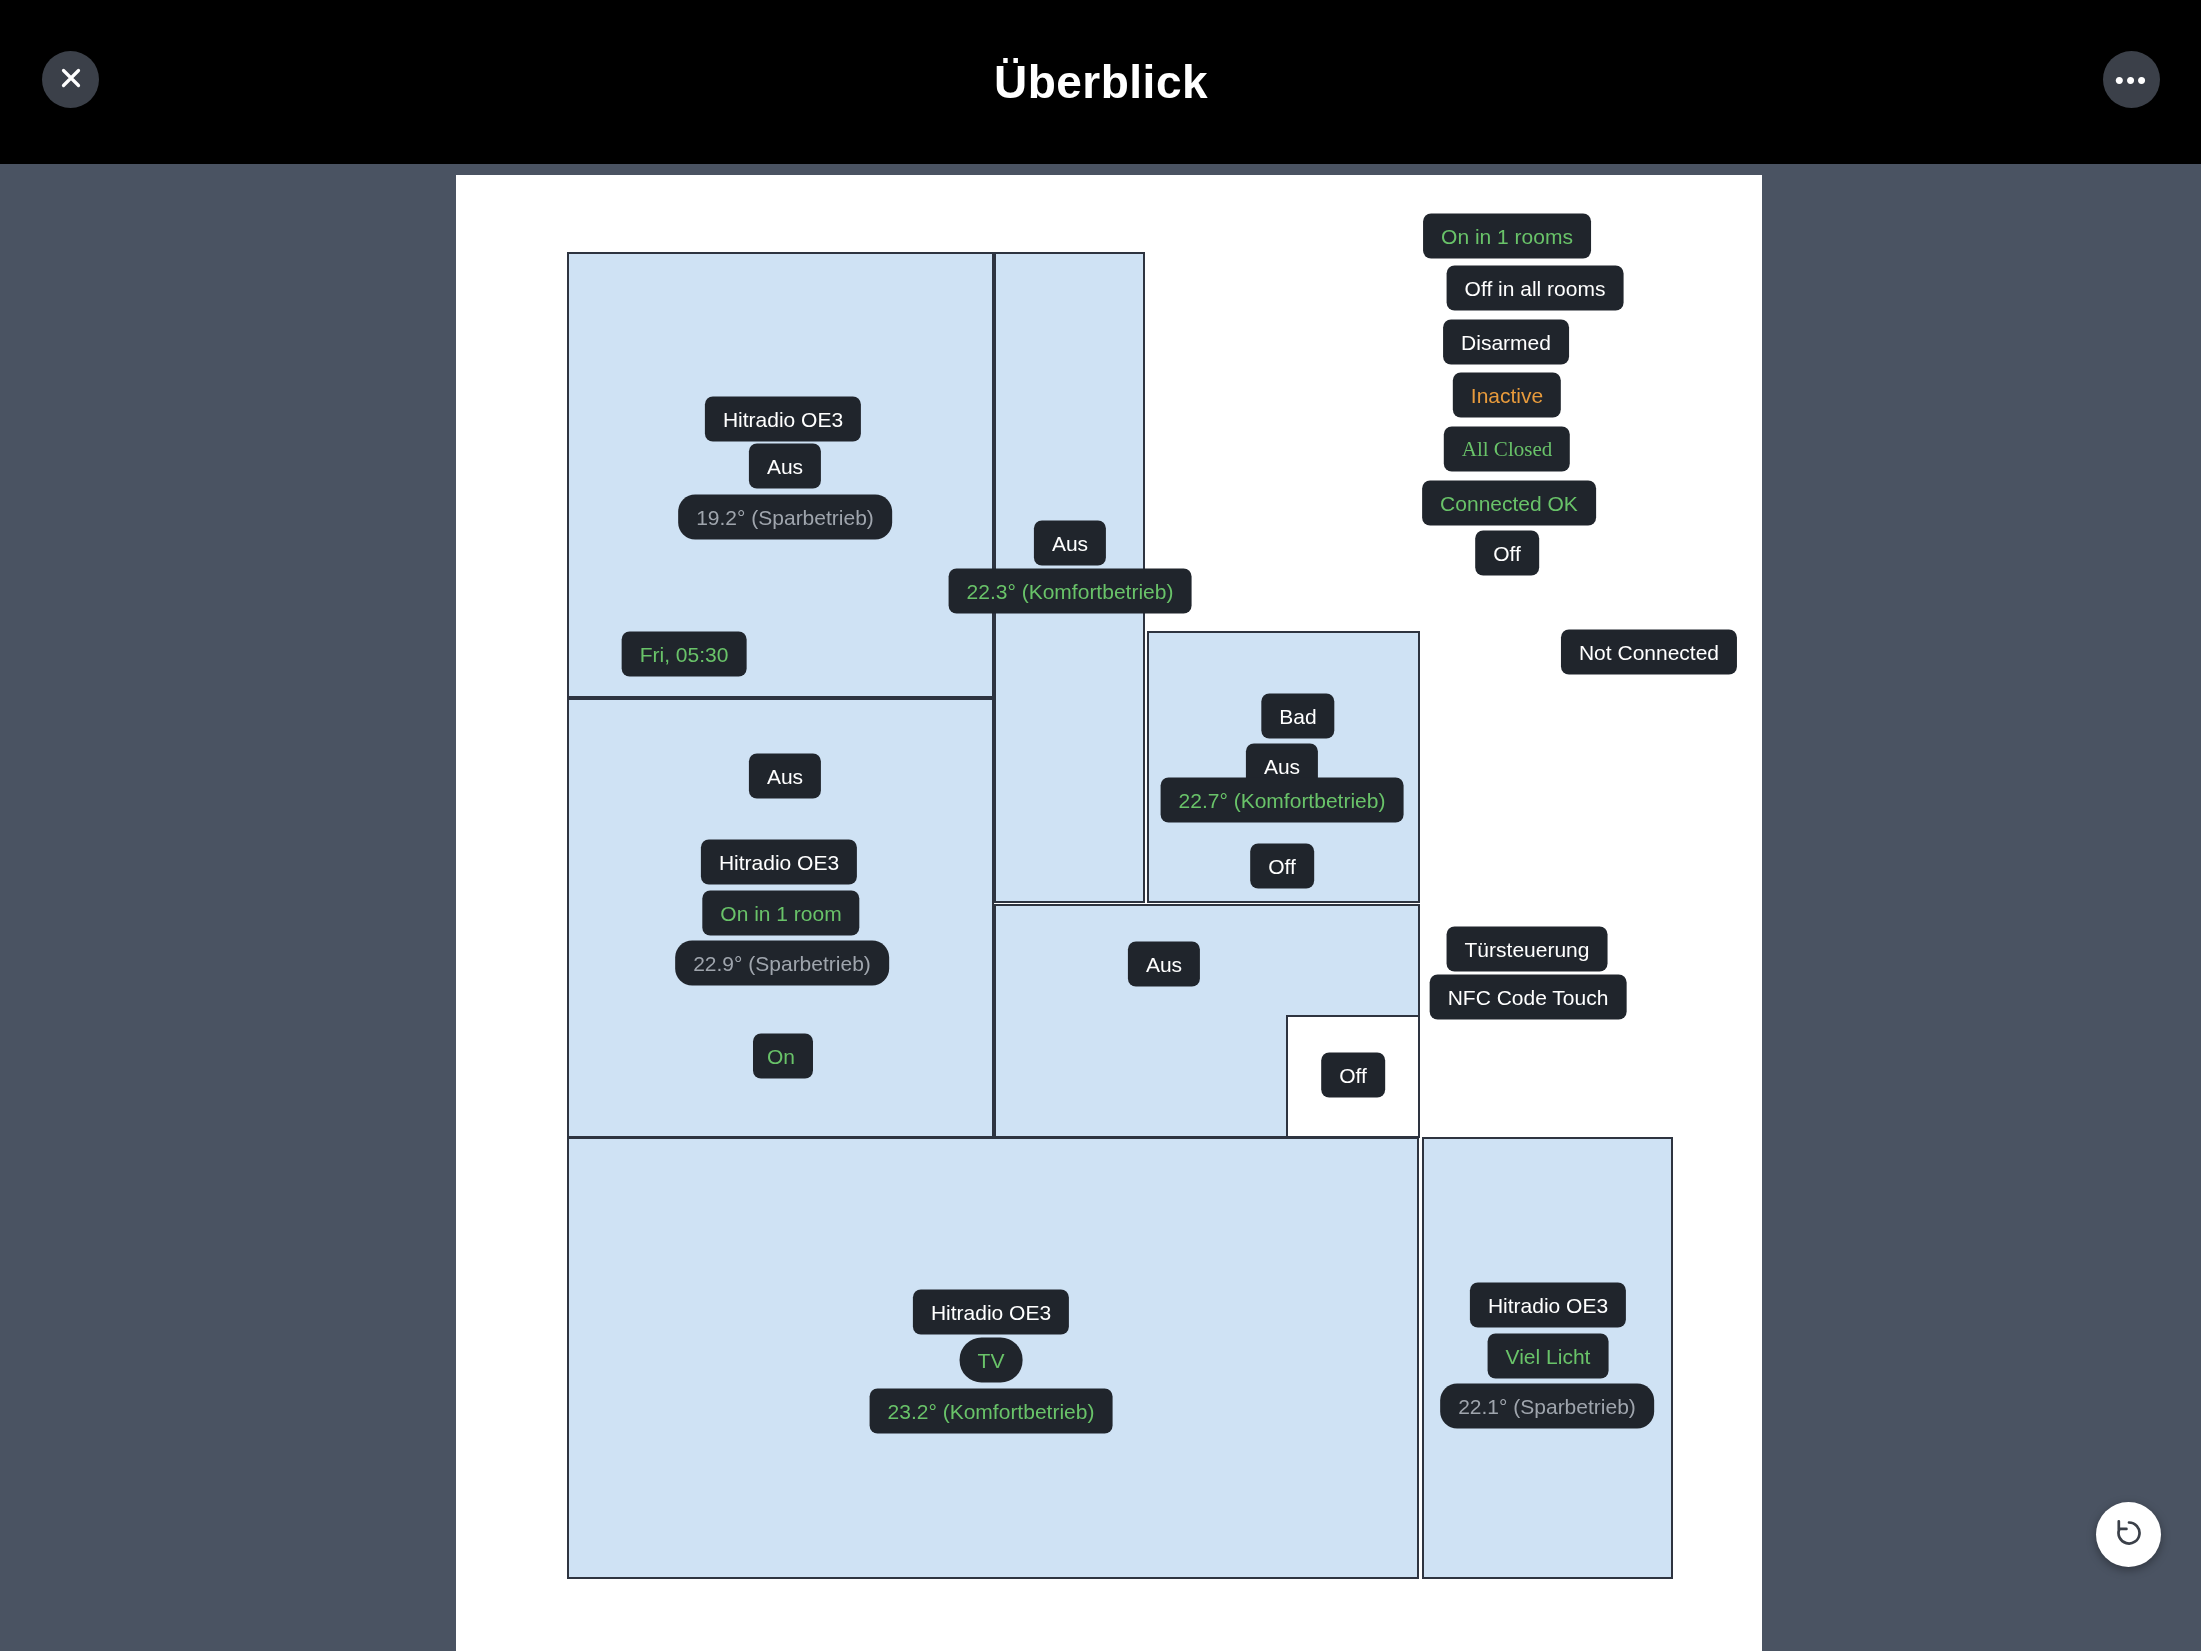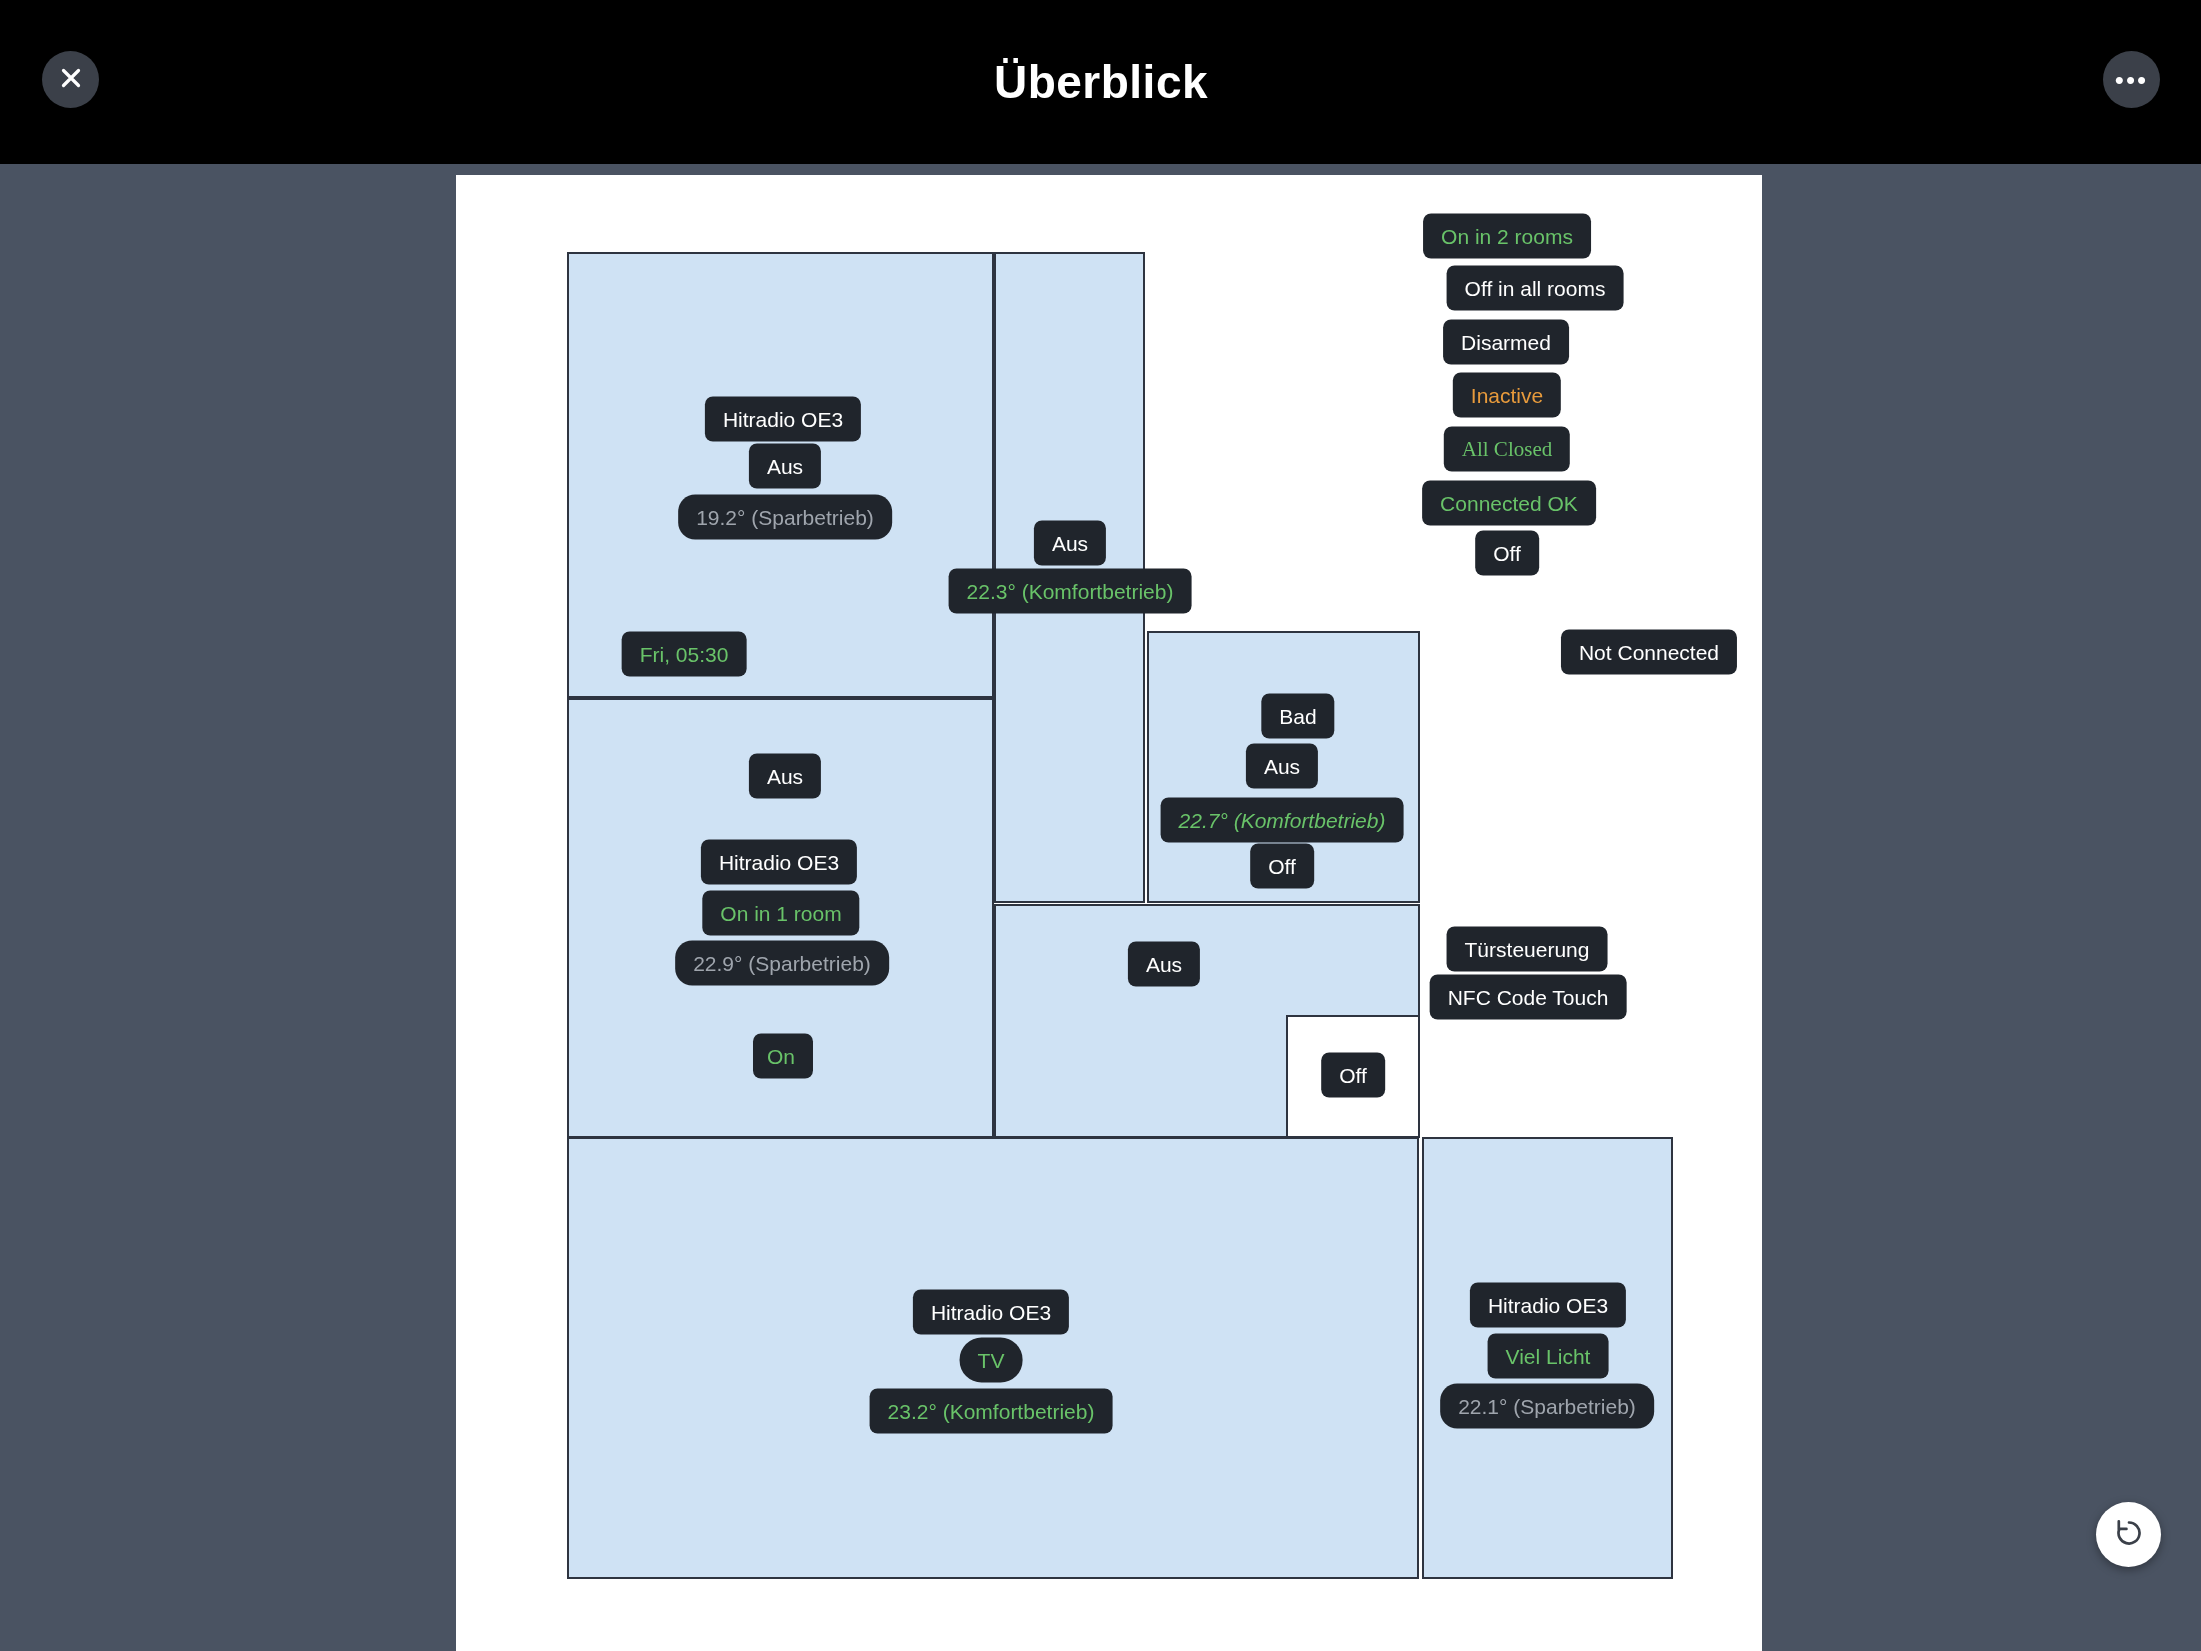--- a/index.html
+++ b/index.html
@@ -67,40 +67,40 @@
     <div class="room" style="left:111px;top:77px;width:427px;height:446px;"></div>
     <div class="room" style="left:538px;top:77px;width:151px;height:651px;"></div>
     <div class="room" style="left:691px;top:456px;width:273px;height:272px;"></div>
     <div class="room" style="left:111px;top:523px;width:427px;height:440px;"></div>
     <div class="room" style="left:538px;top:729px;width:426px;height:234px;"></div>
     <div class="room white" style="left:830px;top:840px;width:134px;height:123px;"></div>
     <div class="room" style="left:111px;top:962px;width:852px;height:442px;"></div>
     <div class="room" style="left:966px;top:962px;width:251px;height:442px;"></div>
   </div>
 
-  <div class="badge green" style="left:1507px;top:236px;">On in 2 rooms</div>
+  <div class="badge green" style="left:1507px;top:236px;">On in 1 rooms</div>
   <div class="badge" style="left:1507px;top:288px;margin-left:28px;">Off in all rooms</div>
   <div class="badge" style="left:1506px;top:342px;">Disarmed</div>
   <div class="badge orange" style="left:1507px;top:395px;">Inactive</div>
   <div class="badge green" style="left:1507px;top:449px;font-family:Liberation Serif, serif;">All Closed</div>
   <div class="badge green" style="left:1509px;top:503px;">Connected OK</div>
   <div class="badge" style="left:1507px;top:553px;">Off</div>
   <div class="badge" style="left:1649px;top:652px;">Not Connected</div>
 
   <div class="badge" style="left:783px;top:419px;">Hitradio OE3</div>
   <div class="badge" style="left:785px;top:466px;">Aus</div>
   <div class="badge gray" style="left:785px;top:517px;">19.2° (Sparbetrieb)</div>
   <div class="badge green" style="left:684px;top:654px;">Fri, 05:30</div>
 
   <div class="badge" style="left:1070px;top:543px;">Aus</div>
   <div class="badge green" style="left:1070px;top:591px;">22.3° (Komfortbetrieb)</div>
 
   <div class="badge" style="left:1280px;top:716px;margin-left:18px;">Bad</div>
   <div class="badge" style="left:1282px;top:766px;">Aus</div>
-  <div class="badge green" style="left:1282px;top:820px;font-style:italic;">22.7° (Komfortbetrieb)</div>
+  <div class="badge green" style="left:1282px;top:800px;">22.7° (Komfortbetrieb)</div>
   <div class="badge" style="left:1282px;top:866px;">Off</div>
 
   <div class="badge" style="left:785px;top:776px;">Aus</div>
   <div class="badge" style="left:779px;top:862px;">Hitradio OE3</div>
   <div class="badge green" style="left:781px;top:913px;">On in 1 room</div>
   <div class="badge gray" style="left:782px;top:963px;">22.9° (Sparbetrieb)</div>
   <div class="badge green" style="left:783px;top:1056px;padding-left:14px;">On</div>
 
   <div class="badge" style="left:1164px;top:964px;">Aus</div>
   <div class="badge" style="left:1353px;top:1075px;">Off</div>

